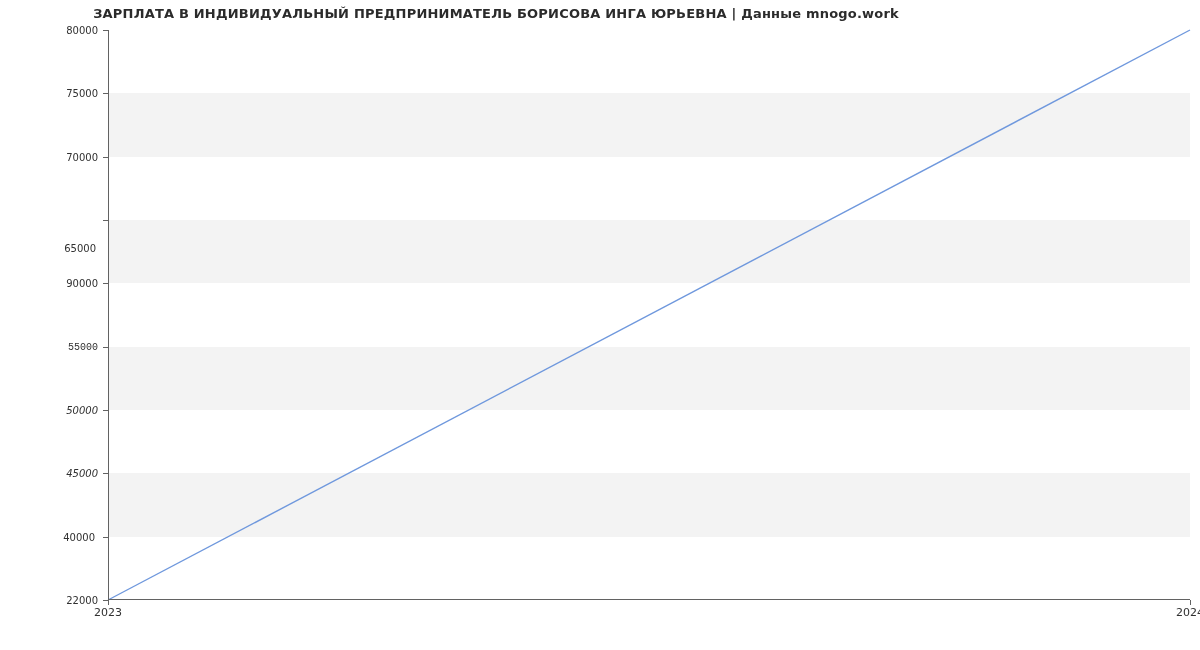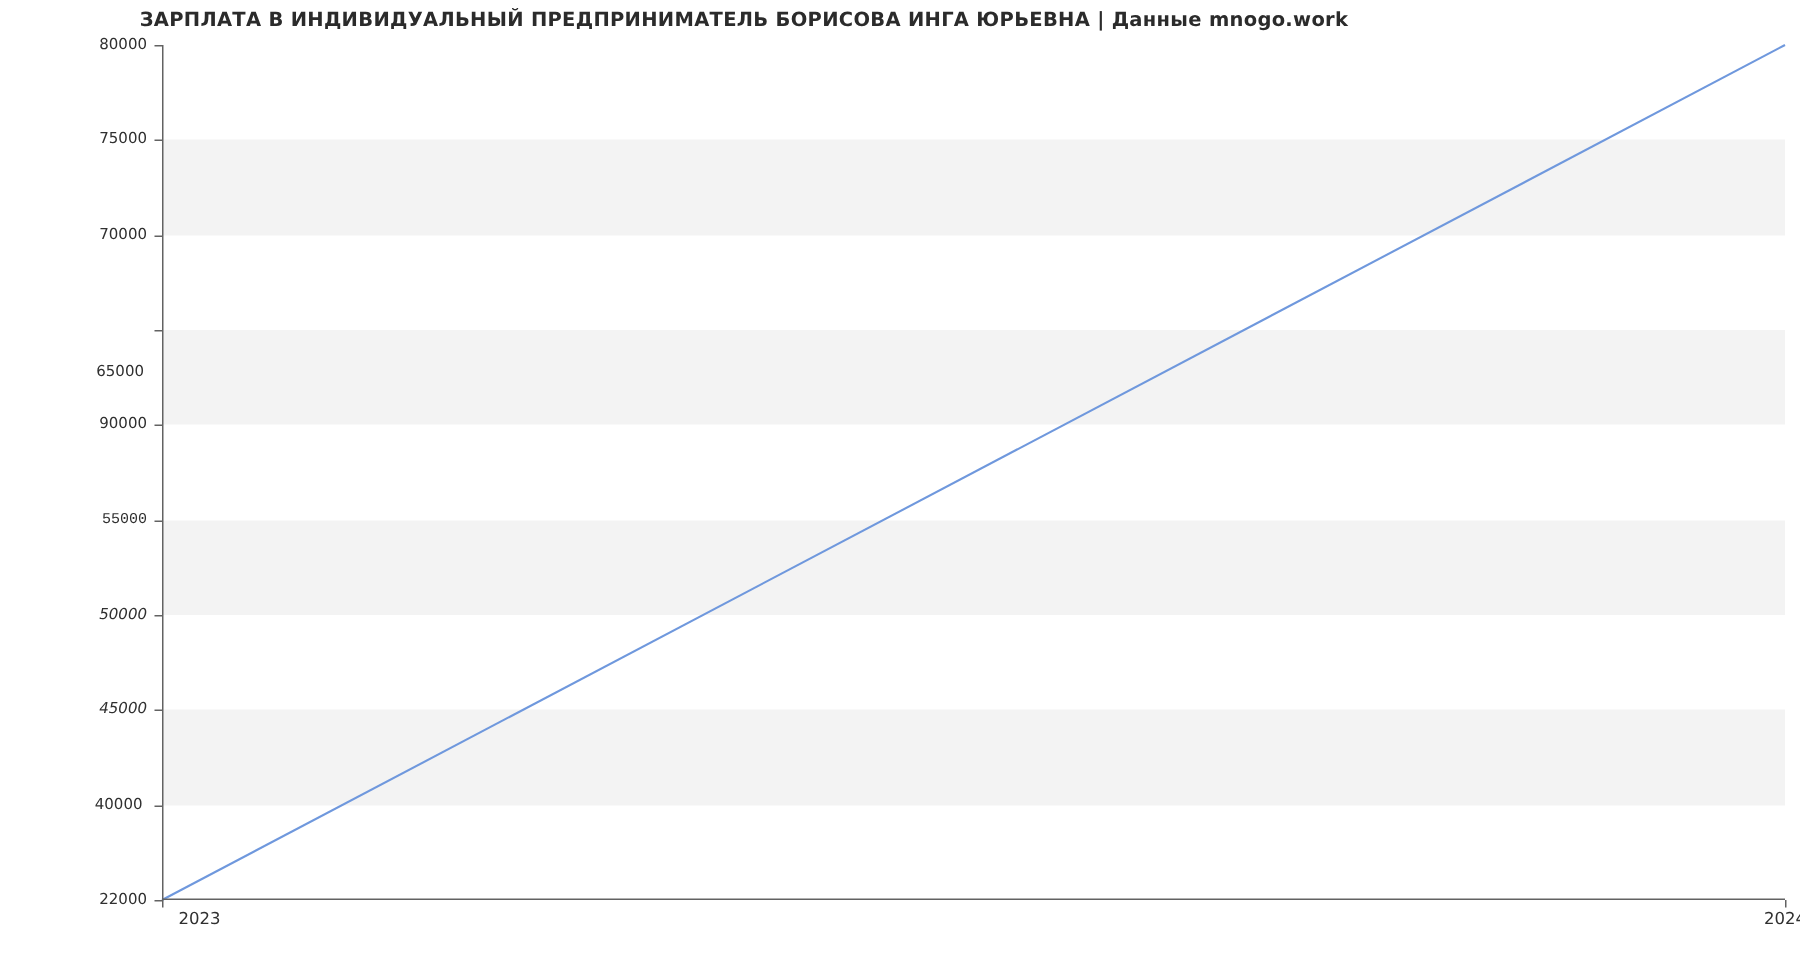--- a/index.html
+++ b/index.html
@@ -126,17 +126,17 @@
     <div class="ytick" style="top: 283.333px; left: 38px;">90000</div>
     <div class="ytick-mark" style="top: 283.333px;"></div>
     <div class="ytick" style="top: 220px; left: 36px; margin-top: 28px;">65000</div>
     <div class="ytick-mark" style="top: 220px;"></div>
     <div class="ytick" style="top: 156.667px; left: 38px;">70000</div>
     <div class="ytick-mark" style="top: 156.667px;"></div>
     <div class="ytick" style="top: 93.3333px; left: 38px;">75000</div>
     <div class="ytick-mark" style="top: 93.3333px;"></div>
     <div class="ytick" style="top: 30px; left: 38px;">80000</div>
     <div class="ytick-mark" style="top: 30px;"></div>
-    <div class="xtick" style="left: 108px; margin-left: 25px;">2023</div>
+    <div class="xtick" style="left: 108px;">2023</div>
     <div class="xtick-mark" style="left: 108px;"></div>
     <div class="xtick" style="left: 1190px;">2024</div>
     <div class="xtick-mark" style="left: 1190px;"></div>
   </div>
 
 </body></html>

